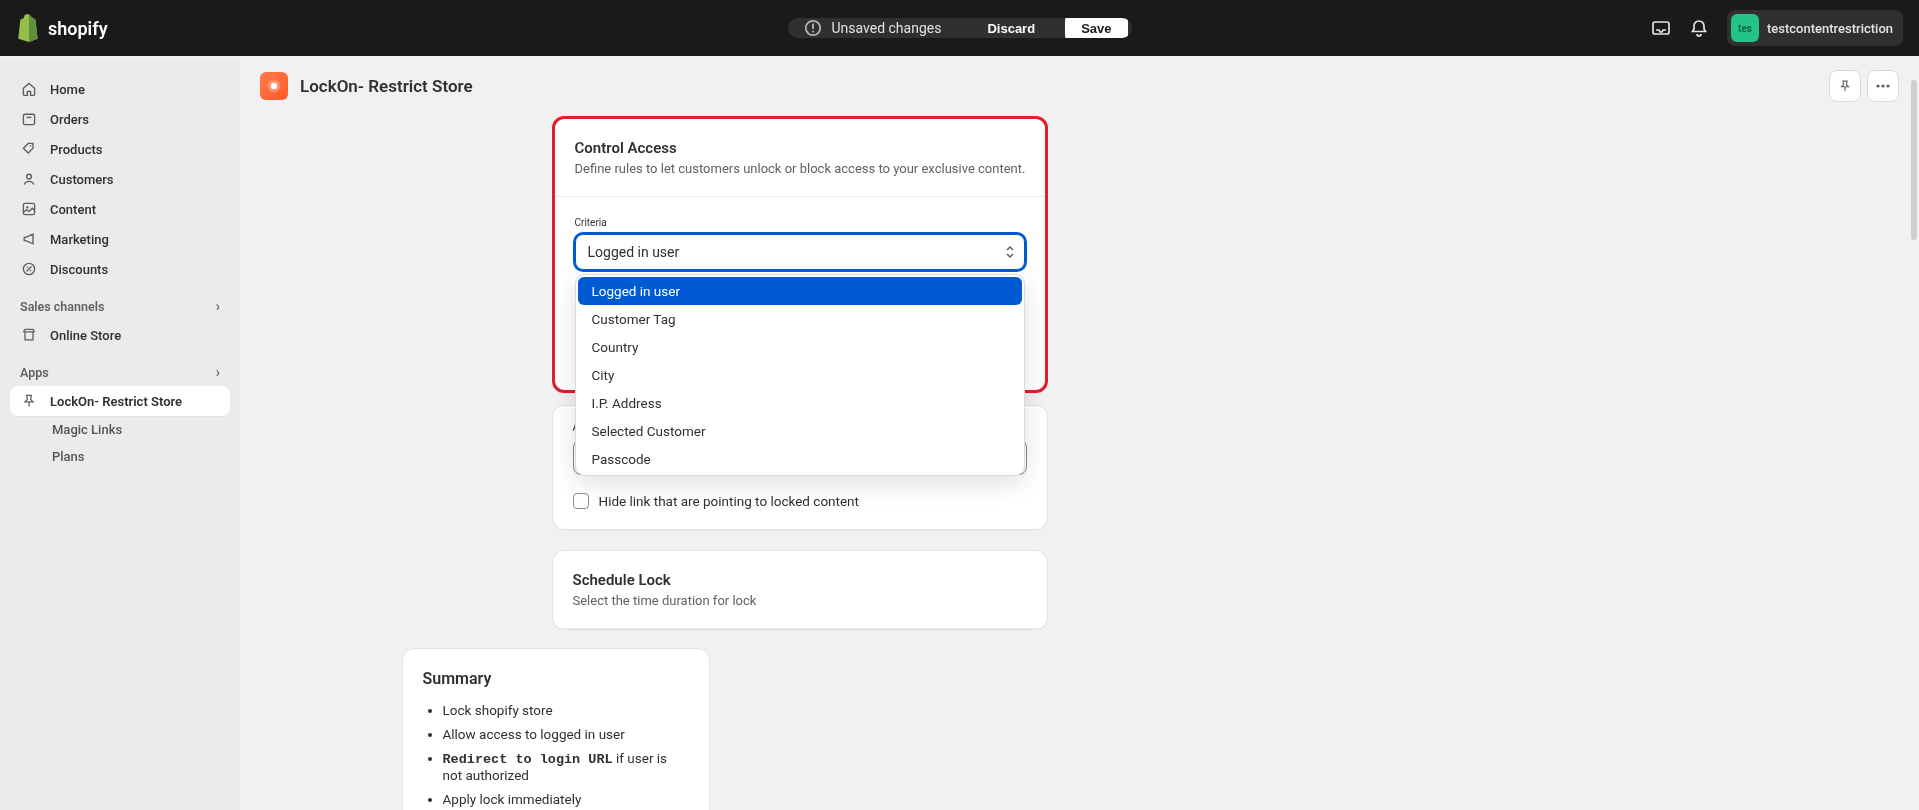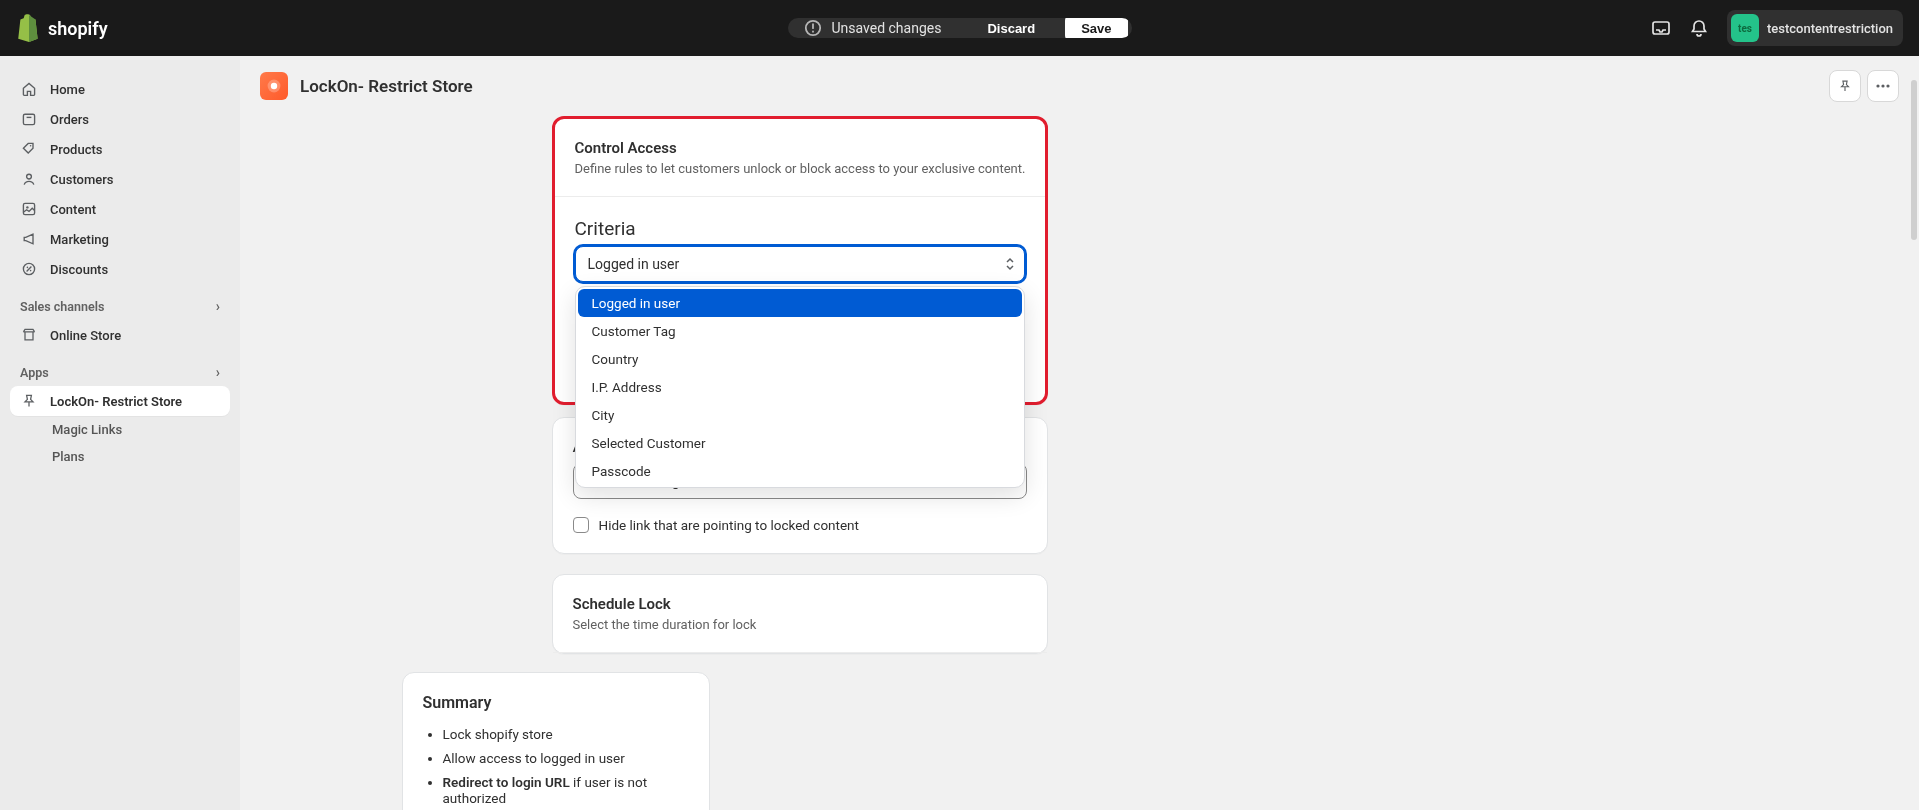--- a/index.html
+++ b/index.html
@@ -88,39 +88,39 @@
 
   .card { background:#fff; border:1px solid #e1e3e5; border-radius:12px; box-shadow:0 1px 0 rgba(0,0,0,.02); }
   .card .pad { padding:20px; }
   .card h2 { font-size:15px; font-weight:600; margin-bottom:4px; }
   .card .sub { font-size:13px; color:#616161; }
 
   .highlight { border:3px solid #e11d2e; position:relative; }
 
   .divider { border-top:1px solid #ececec; }
 
-  .field-label { font-size:19px; color:#303030; margin-bottom:6px; display:block; }
+  .field-label { font-size:10px; color:#303030; margin-bottom:6px; display:block; }
   .select-wrap { position:relative; }
   .sel { width:100%; height:36px; border:1px solid #8a8a8a; border-radius:8px; background:#fff; padding:0 34px 0 12px; font-size:14px; color:#303030; display:flex; align-items:center; cursor:pointer; }
   .sel.focused { box-shadow:0 0 0 2px #005bd3; border-color:#005bd3; }
   .sel .chev { position:absolute; right:10px; top:50%; transform:translateY(-50%); font-size:12px; color:#5c5f62; display:flex; flex-direction:column; line-height:7px; }
 
   .dropdown {
     position:absolute; left:0; right:0; top:40px;
     background:#fff; border:1px solid #d8dade; border-radius:10px;
     box-shadow:0 8px 24px rgba(0,0,0,.12);
     padding:2px; z-index:20;
   }
   .dropdown .opt { padding:6px 14px; font-size:13.5px; border-radius:6px; cursor:pointer; }
   .dropdown .opt.selected { background:#005bd3; color:#fff; }
 
   .summary-body { padding:20px; }
   .summary-body h2 { font-size:16px; font-weight:600; margin-bottom:14px; }
   .summary-body ul { list-style:disc; padding-left:20px; display:flex; flex-direction:column; gap:8px; font-size:13.5px; color:#303030; }
-  .summary-body li span.strong { font-weight:600; }
+  .summary-body li span.strong { font-weight:600;font-family:Liberation Mono, monospace; }
 
   .checkbox-row { display:flex; align-items:flex-end; gap:10px; padding:4px 0 0 0; }
   .cbx { width:16px; height:16px; border:1px solid #8a8a8a; border-radius:4px; background:#fff; cursor:pointer; flex:none; }
   .checkbox-row label { font-size:13.5px; color:#303030; }
 
   
   .fake-scrollbar { position:fixed; right:2px; top:80px; width:6px; height:160px; background:#cfcfcf; border-radius:3px; }
 </style>
 </head>
 <body>
@@ -311,22 +311,22 @@
                 <span class="chev">
                   <svg width="10" height="14" viewBox="0 0 10 14">
                       <path d="M2 5l3-3 3 3M2 9l3 3 3-3" stroke="#5c5f62" stroke-width="1.5" fill="none"></path>
                     </svg>
                 </span>
               </div>
               <div class="dropdown">
                 <div class="opt selected">Logged in user</div>
                 <div class="opt">Customer Tag</div>
                 <div class="opt">Country</div>
+                <div class="opt">City</div>
                 <div class="opt">I.P. Address</div>
-                <div class="opt">City</div>
                 <div class="opt">Selected Customer</div>
                 <div class="opt">Passcode</div>
               </div>
             </div>
           </div>
         </div>
 
         <div class="card" style="margin-top:-8px;">
           <div class="pad" style="padding-top:16px;">
             <label class="field-label">Action</label>

